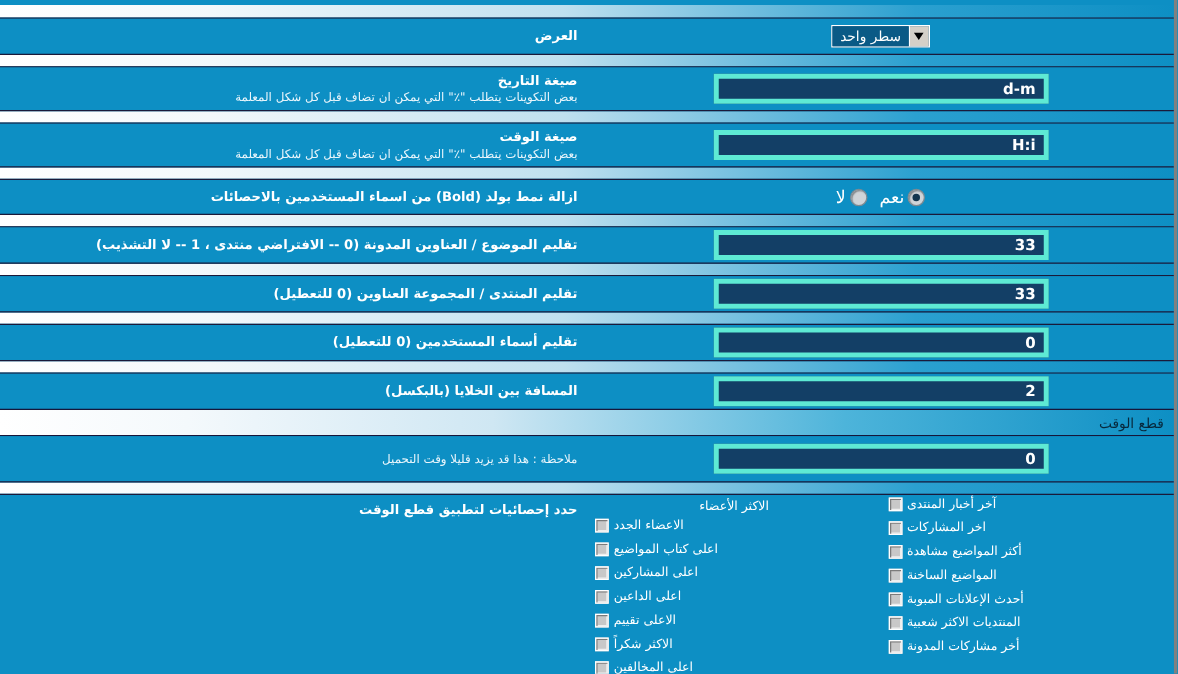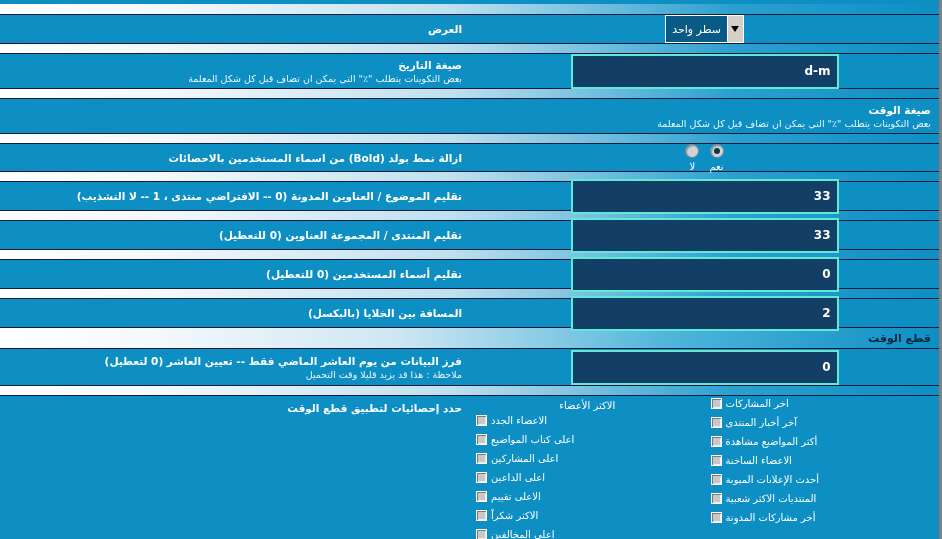--- a/index.html
+++ b/index.html
@@ -45,21 +45,21 @@
     border-top: 1px solid #16163a;
     border-bottom: 1px solid #16163a;
     box-sizing: border-box;
     display: flex;
     align-items: center;
     justify-content: flex-start;
     padding: 0 8px;
   }
   .section-head .title {
     font-size: 11px;
-    font-weight: bold;
+    font-weight: normal;
     color: #07283c;
     white-space: nowrap;
     margin-left: 28px;
   }
 
   
   .row {
     display: flex;
     flex-direction: row;
     align-items: center;
@@ -93,40 +93,40 @@
     display: block;
     font-size: 9.5px;
     line-height: 13px;
     color: #eaf6fc;
     white-space: nowrap;
   }
 
   
   .txtin {
     width: 268px;
-    height: 35px;
+    height: 24px;
     background: #133f66;
-    border: 2px solid #5eead4;
+    border: 4px solid #5eead4;
     box-sizing: border-box;
     color: #ffffff;
     font-family: "DejaVu Sans", "Liberation Sans", sans-serif;
     font-size: 12px;
     font-weight: bold;
     text-align: right;
     padding: 0 6px;
     line-height: 20px;
     outline: none;
     direction: ltr;
   }
 
   
   .selwrap {
     display: inline-flex;
     align-items: stretch;
-    height: 28px;
+    height: 18px;
     border: 1px solid #ffffff;
     background: #0a5a86;
     box-sizing: border-box;
   }
   .selwrap .sel-text {
     display: flex;
     align-items: center;
     padding: 0 6px;
     font-size: 11px;
     color: #ffffff;
@@ -146,24 +146,24 @@
 
   
   .radios {
     display: flex;
     flex-direction: row;
     align-items: center;
     gap: 10px;
   }
   .radio-item {
     display: flex;
-    flex-direction: column;
+    flex-direction: row;
     align-items: center;
     gap: 3px;
-    font-size: 10px;
+    font-size: 14px;
     color: #ffffff;
   }
   .radio-dot {
     width: 12px;
     height: 12px;
     border-radius: 50%;
     background: #cfd4d8;
     border: 1px solid #7c8a92;
     box-shadow: inset 1px 1px 1px rgba(0,0,0,0.35);
     display: inline-block;
@@ -270,20 +270,23 @@
       <input class="txtin" type="text" value="d-m" style="">
     </div>
     <div class="labelcell">
       <span class="lbl-main">صيغة التاريخ</span>
       <span class="lbl-desc">بعض التكوينات يتطلب "٪" التي يمكن ان تضاف قبل كل شكل المعلمة</span>
     </div>
   </div>
 
   <div class="sep"></div>
   <div class="row" style="height:34px">
+    <div class="ctlcell">
+      <input class="txtin" type="text" value="H:i" style="">
+    </div>
     <div class="labelcell">
       <span class="lbl-main">صيغة الوقت</span>
       <span class="lbl-desc">بعض التكوينات يتطلب "٪" التي يمكن ان تضاف قبل كل شكل المعلمة</span>
     </div>
   </div>
 
   <div class="sep"></div>
   <div class="row" style="height:27px">
     <div class="ctlcell">
       <span class="radios">
@@ -344,44 +347,43 @@
 
   <div class="section-head">
     <span class="title">قطع الوقت</span>
   </div>
 
   <div class="row" style="height:36px">
     <div class="ctlcell">
       <input class="txtin" type="text" value="0" style="">
     </div>
     <div class="labelcell">
-      <span class="lbl-main">فرز البيانات من يوم العاشر الماضي فقط -- تعيين العاشر (0 لتعطيل)</span>
       <span class="lbl-desc">ملاحظة : هذا قد يزيد قليلا وقت التحميل</span>
     </div>
   </div>
 
   <div class="sep"></div>
   <div class="cb-area">
     <div class="cb-cols">
 
       <div class="cb-col">
         <div class="cb-row">
+          <span class="cb-text">آخر أخبار المنتدى</span>
+          <span class="cb-box"></span>
+        </div>
+        <div class="cb-row">
           <span class="cb-text">اخر المشاركات</span>
           <span class="cb-box"></span>
         </div>
         <div class="cb-row">
-          <span class="cb-text">آخر أخبار المنتدى</span>
-          <span class="cb-box"></span>
-        </div>
-        <div class="cb-row">
           <span class="cb-text">أكثر المواضيع مشاهدة</span>
           <span class="cb-box"></span>
         </div>
         <div class="cb-row">
-          <span class="cb-text">الاعضاء الساخنة</span>
+          <span class="cb-text">المواضيع الساخنة</span>
           <span class="cb-box"></span>
         </div>
         <div class="cb-row">
           <span class="cb-text">أحدث الإعلانات المبوبة</span>
           <span class="cb-box"></span>
         </div>
         <div class="cb-row">
           <span class="cb-text">المنتديات الاكثر شعبية</span>
           <span class="cb-box"></span>
         </div>

